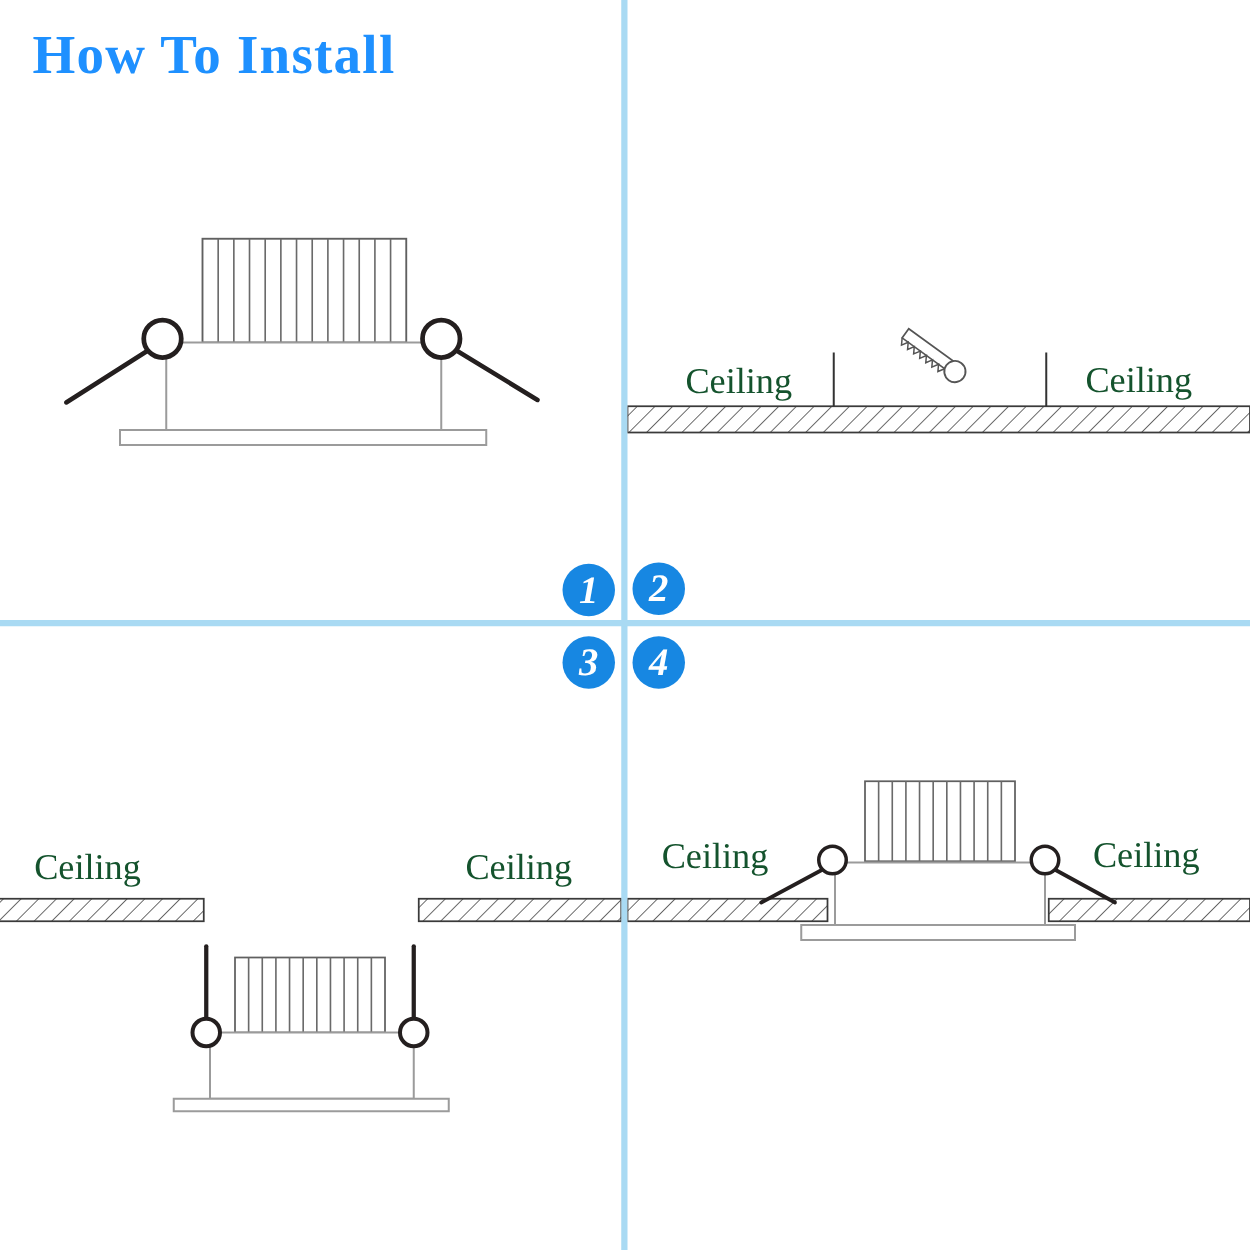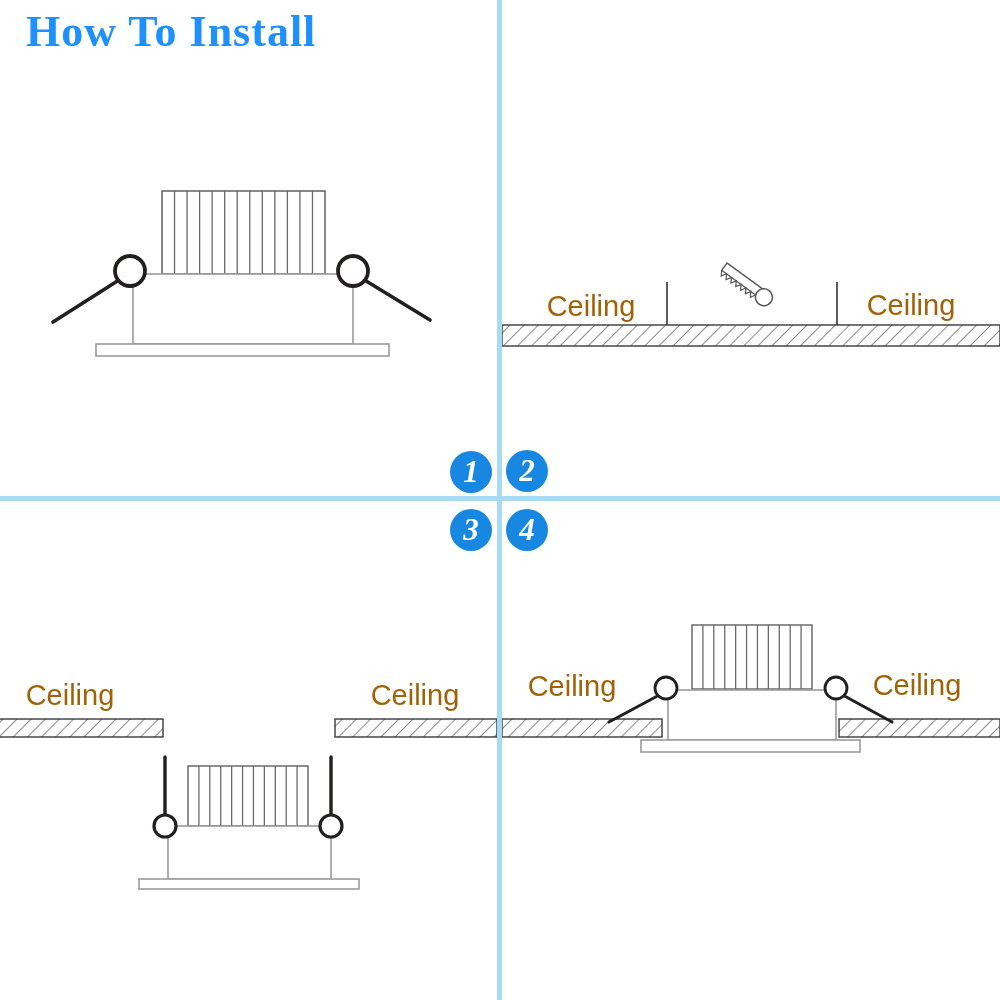--- a/index.html
+++ b/index.html
@@ -4,37 +4,37 @@
 <style>
   html,body{margin:0;padding:0;}
   body{
     width:1000px;height:1000px;position:relative;background:#ffffff;
     font-family:"Liberation Serif", serif;overflow:hidden;
   }
   .divider{position:absolute;background:#a9daf3;z-index:1;}
   .divider.v{left:497px;top:0;width:5px;height:1000px;}
   .divider.h{left:0;top:496px;width:1000px;height:5px;}
   .title{
-    position:absolute;left:26px;top:6px;margin:0;
+    position:absolute;left:26px;top:18px;margin:0;
     font-family:"Liberation Serif", serif;font-weight:bold;
     font-size:44px;color:#1e90ff;letter-spacing:1px;z-index:2;
   }
   .badge{
     position:absolute;width:42px;height:42px;border-radius:50%;
     background:#1787e2;color:#ffffff;z-index:3;
     display:flex;align-items:center;justify-content:center;
   }
   .badge span{
     font-family:"Liberation Serif", serif;font-style:italic;font-weight:bold;
     font-size:31px;line-height:1;transform:translateY(-1px);
   }
   .diag{position:absolute;z-index:2;}
   .ceiling-label{
     position:absolute;z-index:2;transform:translate(-50%,-50%);
-    font-family:Liberation Sans, sans-serif;font-size:29px;color:#a16207;
+    font-family:Liberation Serif, serif;font-size:29px;color:#14532d;
     white-space:nowrap;
   }
 </style>
 </head>
 <body>
 
 <div>
 
   <div class="divider v"></div>
   <div class="divider h"></div>

